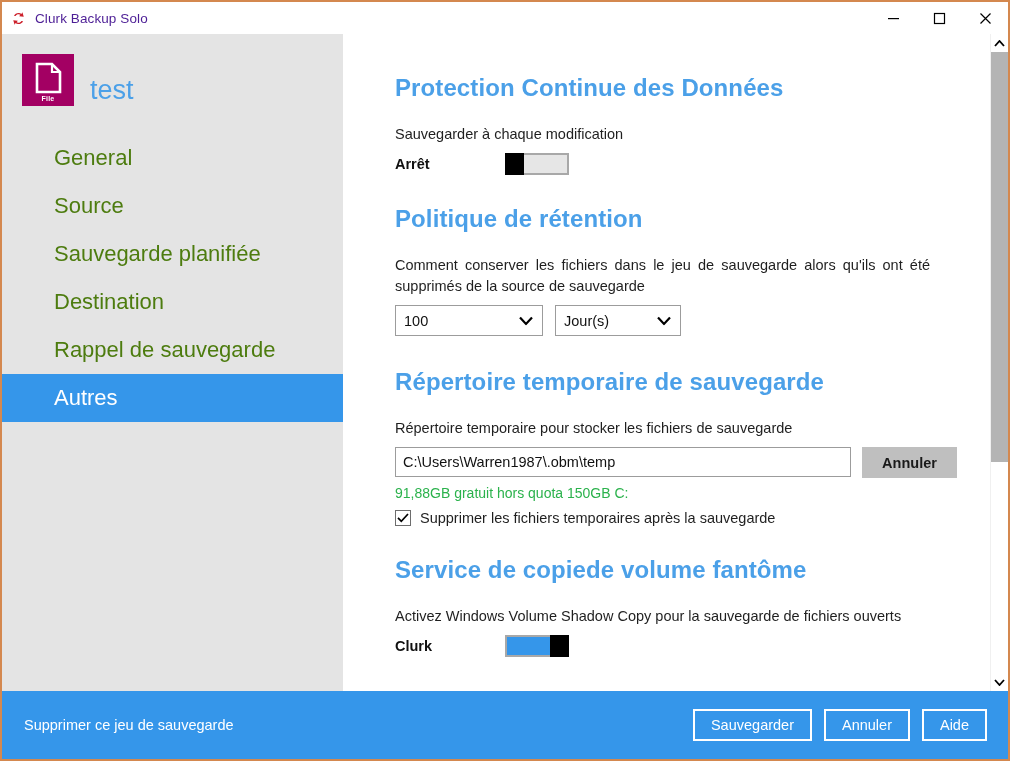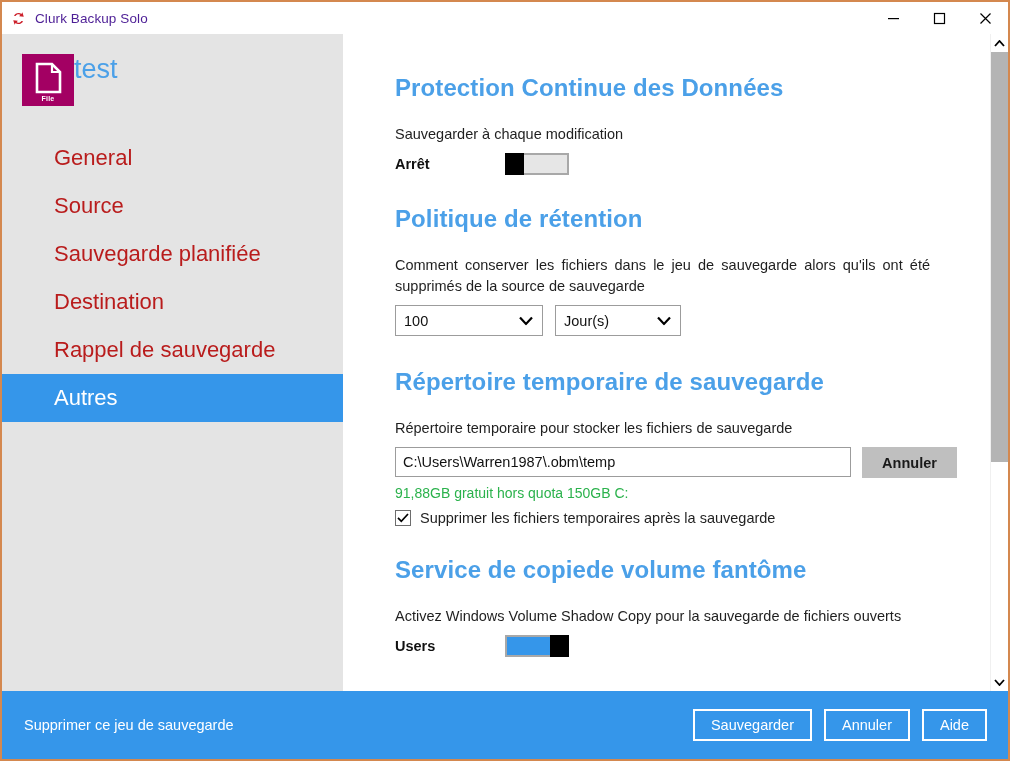--- a/index.html
+++ b/index.html
@@ -79,22 +79,22 @@
   .sidebar {
     width: 341px;
     min-width: 341px;
     background: #e4e4e4;
     display: flex;
     flex-direction: column;
     padding-top: 20px;
   }
   .profile {
     display: flex;
-    align-items: flex-start;
-    gap: 0;
+    align-items: flex-end;
+    gap: 16px;
     padding-left: 20px;
     margin-bottom: 28px;
   }
   .profile-icon {
     width: 52px;
     height: 52px;
     background: #a30063;
     position: relative;
     display: flex;
     align-items: center;
@@ -120,21 +120,21 @@
   }
 
   .nav-list { display: flex; flex-direction: column; }
   .nav-item {
     height: 48px;
     display: flex;
     align-items: center;
     padding-left: 52px;
     font-size: 22px;
     font-weight: 300;
-    color: #b91c1c;
+    color: #4d7c0f;
     cursor: pointer;
   }
   .nav-item.active {
     background: #3596ea;
     color: #ffffff;
   }
 
   
   .content-wrap {
     flex: 1;
@@ -446,21 +446,21 @@
               </svg>
             </span>
             <span class="check-text">Supprimer les fichiers temporaires après la sauvegarde</span>
           </div>
         </div>
 
         <div class="section">
           <h2 class="section-title">Service de copiede volume fantôme</h2>
           <p class="desc nojustify">Activez Windows Volume Shadow Copy pour la sauvegarde de fichiers ouverts</p>
           <div class="toggle-row">
-            <span class="toggle-label">Users</span>
+            <span class="toggle-label">Clurk</span>
             <div class="switch on">
               <div class="knob"></div>
             </div>
           </div>
         </div>
 
         <div class="section">
           <h2 class="section-title">OpenDirect</h2>
         </div>
 

